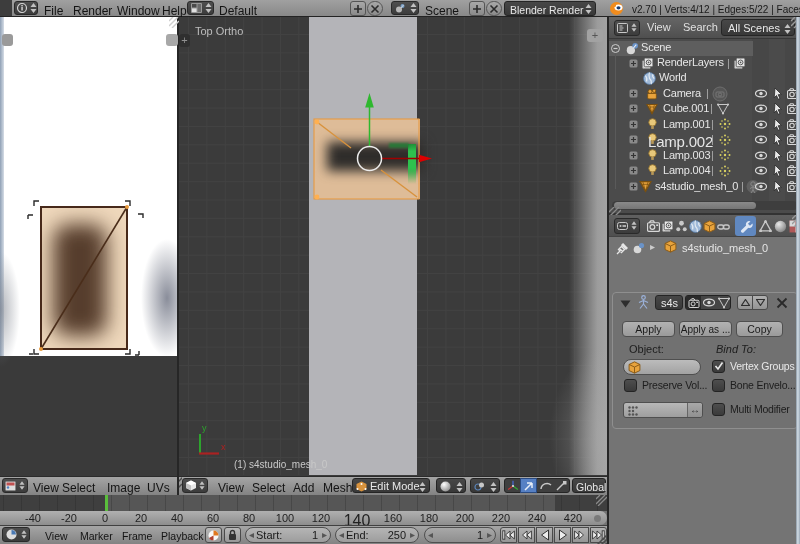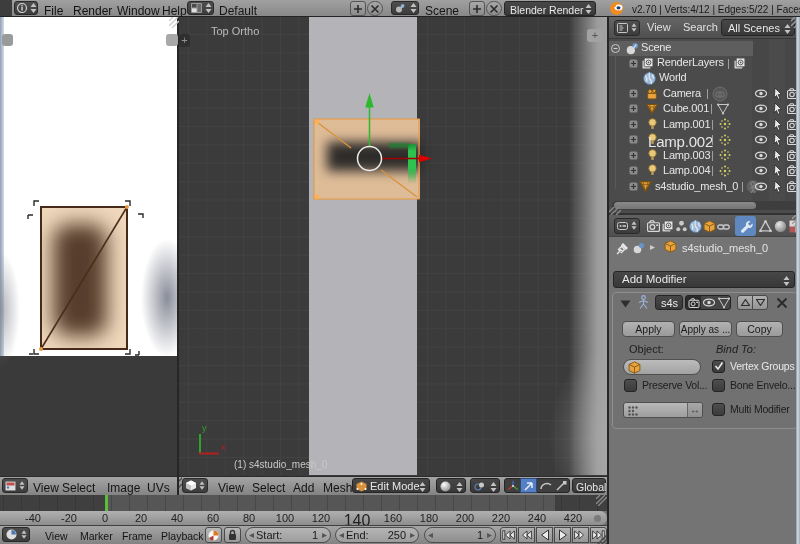--- a/index.html
+++ b/index.html
@@ -159,21 +159,21 @@
   <div class="abs" style="left:210px;top:126px;width:20px;height:5px;background:rgba(30,126,52,0.8);filter:blur(1px);"></div>
 
   <svg class="abs" style="left:160px;top:70px;" width="110" height="105" viewBox="0 0 110 105">
     <line x1="30.5" y1="20" x2="30.5" y2="59.5" stroke="#2eb82e" stroke-width="1.5"></line>
     <path d="M30.5 6 L34.8 20.5 L26.2 20.5 Z" fill="#2eb82e"></path>
     <line x1="42.5" y1="71.5" x2="80" y2="71.5" stroke="#a00000" stroke-width="1.5"></line>
     <path d="M80 67.8 L80 75.2 L93 71.5 Z" fill="#dd0000"></path>
     <circle cx="30.5" cy="71.5" r="12" fill="none" stroke="#ececec" stroke-width="1.5"></circle>
   </svg>
 
-  <span class="abs" style="left:32px;top:8px;font-size:11px;color:#bcbcbc;">Top Ortho</span>
+  <span class="abs" style="left:16px;top:8px;font-size:11px;color:#bcbcbc;">Top Ortho</span>
 
   <div class="abs" style="left:0;top:17px;width:11px;height:13px;background:#2f2f2f;border-radius:3px;color:#909090;font-size:11px;line-height:12px;text-align:center;">+</div>
   <div class="abs" style="left:408px;top:12px;width:16px;height:13px;background:#a2a2a2;border-radius:3px;color:#555;font-size:11px;line-height:12px;text-align:center;">+</div>
 
   <svg class="abs" style="left:14px;top:405px;" width="52" height="45" viewBox="0 0 52 45">
     <line x1="7" y1="12" x2="7" y2="32" stroke="#2da32d" stroke-width="2"></line>
     <line x1="6" y1="31.5" x2="26" y2="31.5" stroke="#aa2222" stroke-width="2.2"></line>
     <text x="9" y="9" fill="#2da32d" font-size="9">y</text>
     <text x="28" y="28" fill="#b02020" font-size="9">x</text>
   </svg>
@@ -640,27 +640,20 @@
     <svg class="abs" style="left:24px;top:27px;" width="12" height="12" viewBox="0 0 12 12">
         <circle cx="4.5" cy="7.5" r="3.8" fill="#d8d8d8"></circle>
         <circle cx="8.5" cy="3.5" r="2.6" fill="#6a93c8"></circle>
       </svg>
     <span class="abs" style="left:41px;top:26px;font-size:10px;color:#ccc;">▸</span>
     <svg class="abs" style="left:55px;top:25px;" width="13" height="13" viewBox="0 0 12 12">
         <use href="#cubei"></use>
       </svg>
     <span class="abs" style="left:73px;top:27px;font-size:11px;color:#e4e4e4;">s4studio_mesh_0</span>
 
-    <div class="abs ddark" style="left:4px;top:56px;width:182px;height:17px;font-size:11.5px;">
-      <span class="abs" style="left:8px;top:1px;">Add Modifier</span>
-      <svg class="abs" style="right:4px;top:4px;" width="7" height="10" viewBox="0 0 7 10">
-          <path d="M3.5 0 L6.5 4 L0.5 4 Z" fill="#c2c2c2"></path>
-          <path d="M3.5 10 L6.5 6 L0.5 6 Z" fill="#c2c2c2"></path>
-        </svg>
-    </div>
 
     <div class="abs" style="left:3px;top:77px;width:186px;height:137px;border:1px solid #8f8f8f;border-radius:4px;background:#717171;">
       <svg class="abs" style="left:7px;top:7px;" width="11" height="8" viewBox="0 0 11 8">
           <path d="M0.5 0.5 L10.5 0.5 L5.5 7.5 Z" fill="#2e2e2e"></path>
         </svg>
       <svg class="abs" style="left:24px;top:2px;" width="13" height="15" viewBox="0 0 13 15">
           <g stroke="#9ab0d8" stroke-width="1.2" fill="none">
             <circle cx="6.5" cy="2.5" r="1.8"></circle>
             <path d="M6.5 4.5 L6.5 9 M6.5 5.5 L2 7.5 M6.5 5.5 L11 7.5 M6.5 9 L3 13.5 M6.5 9 L10 13.5"></path>
           </g>

